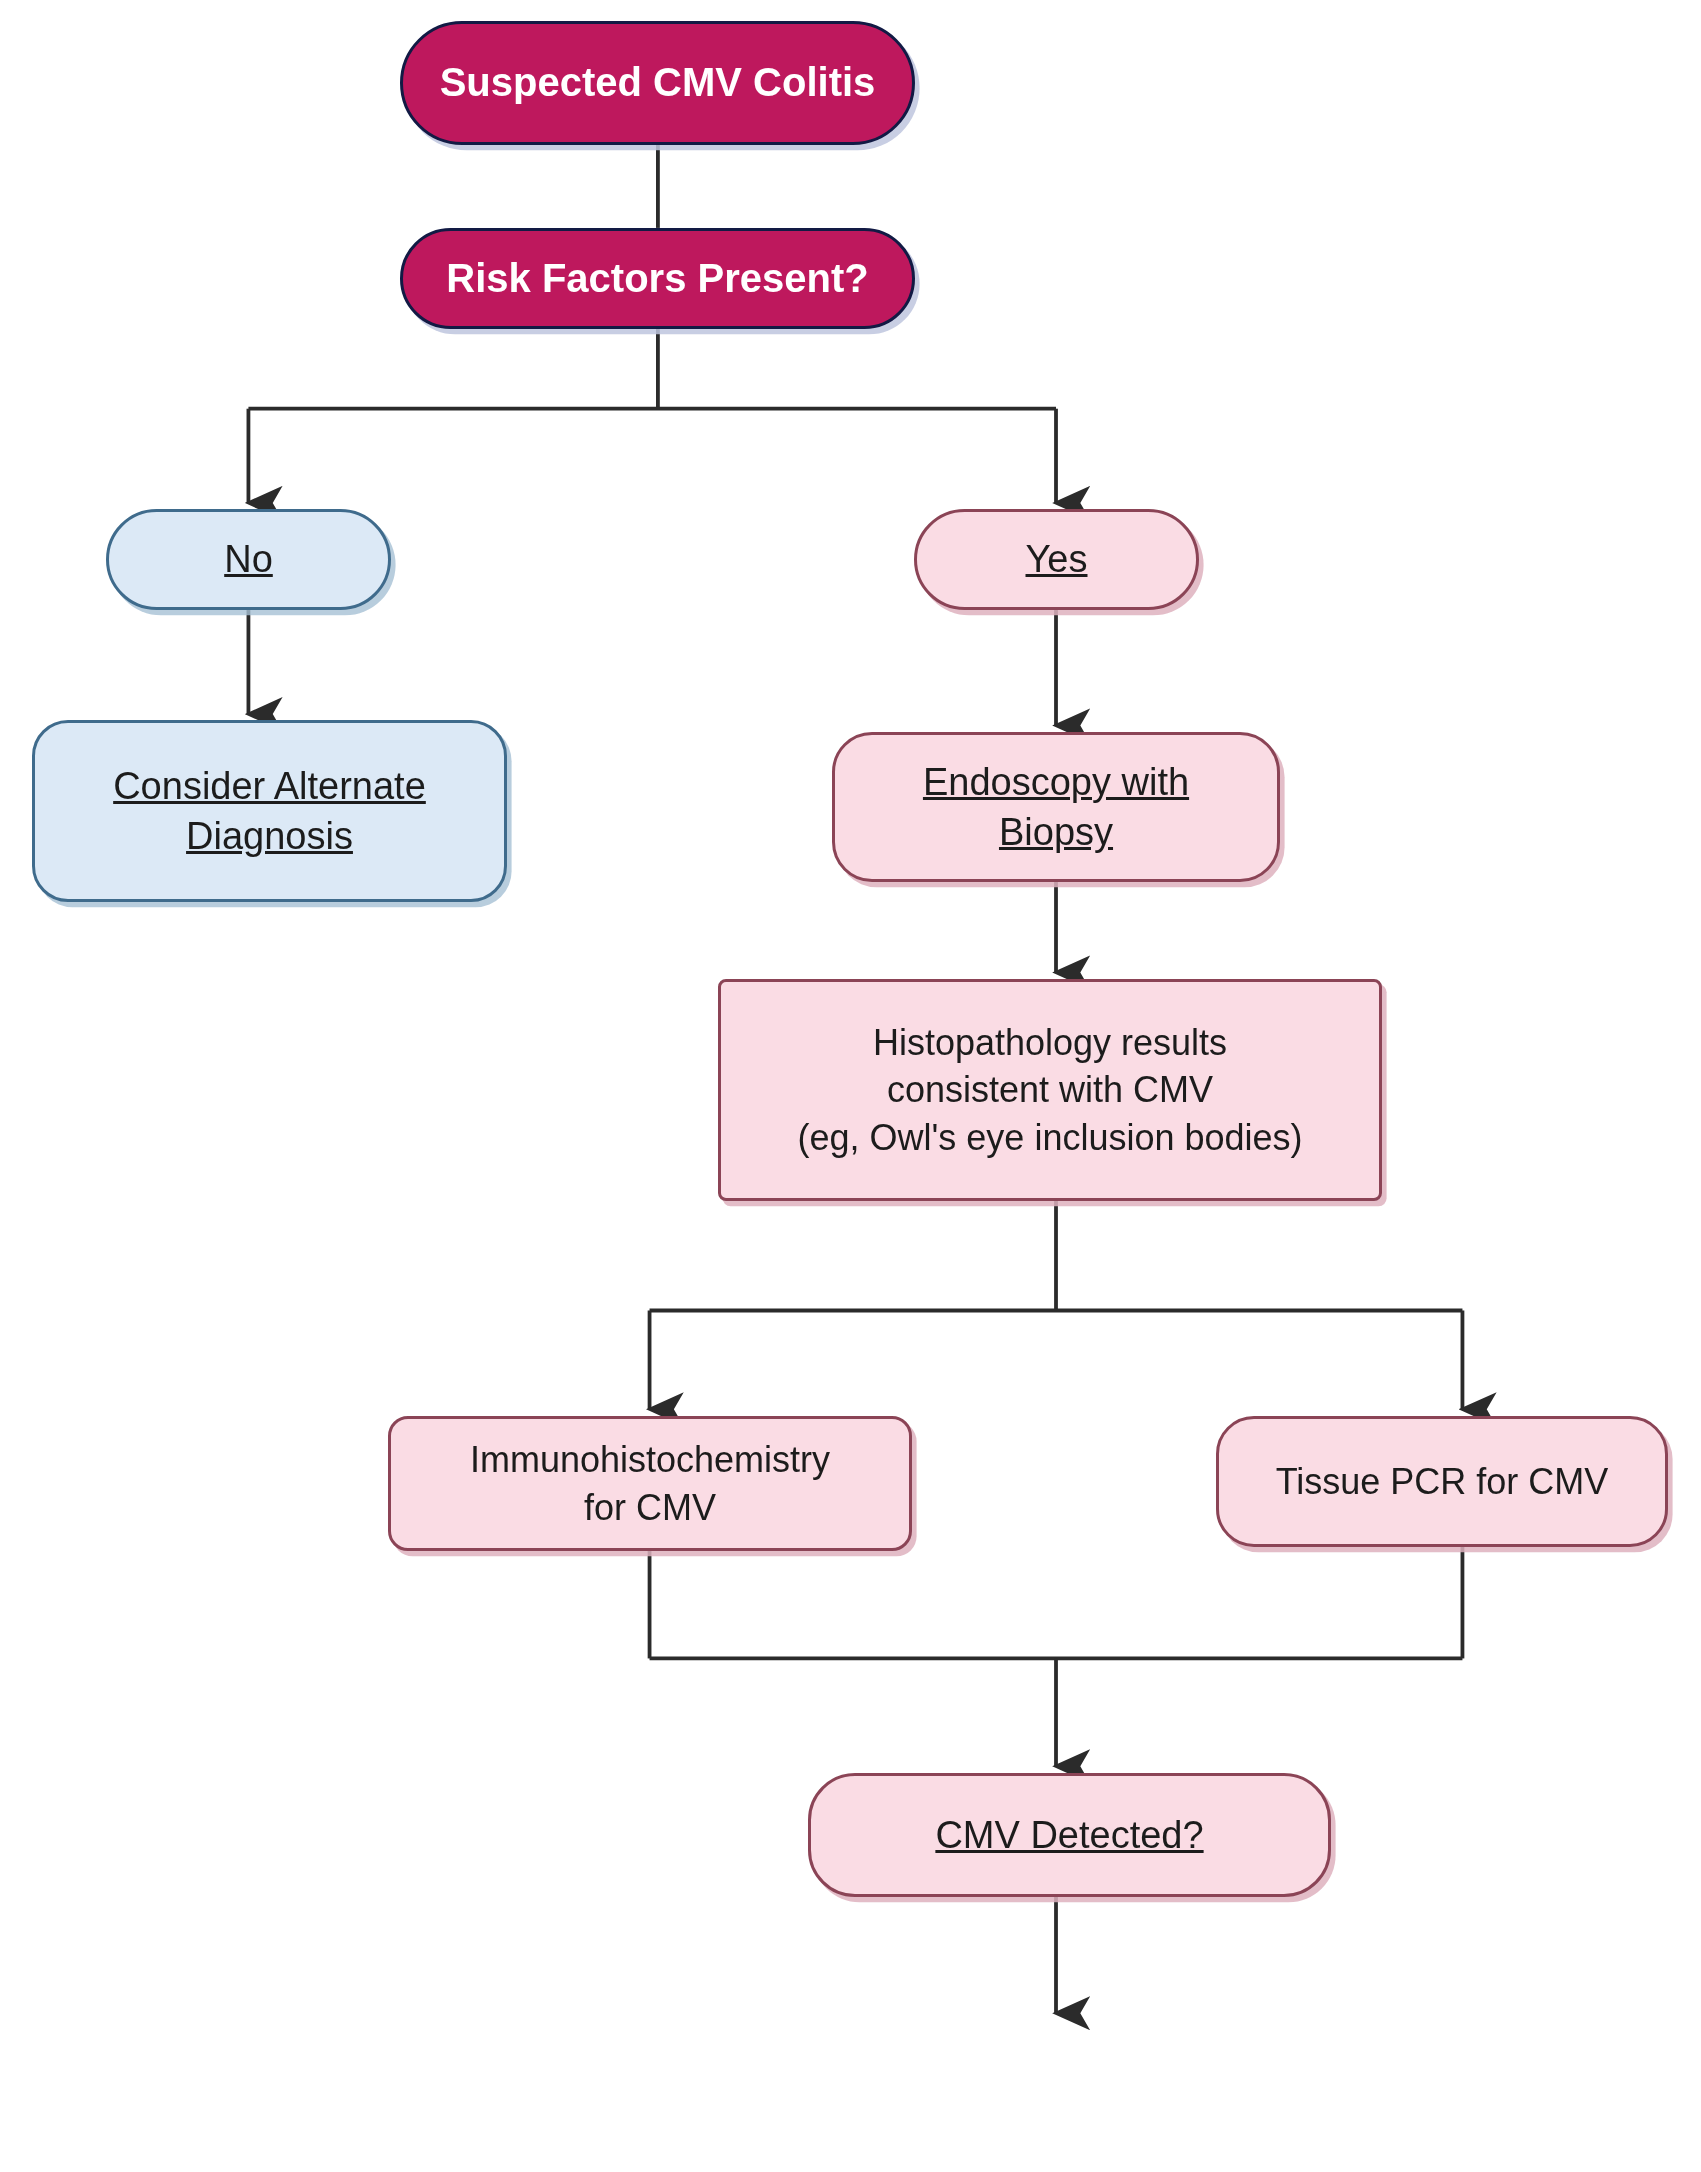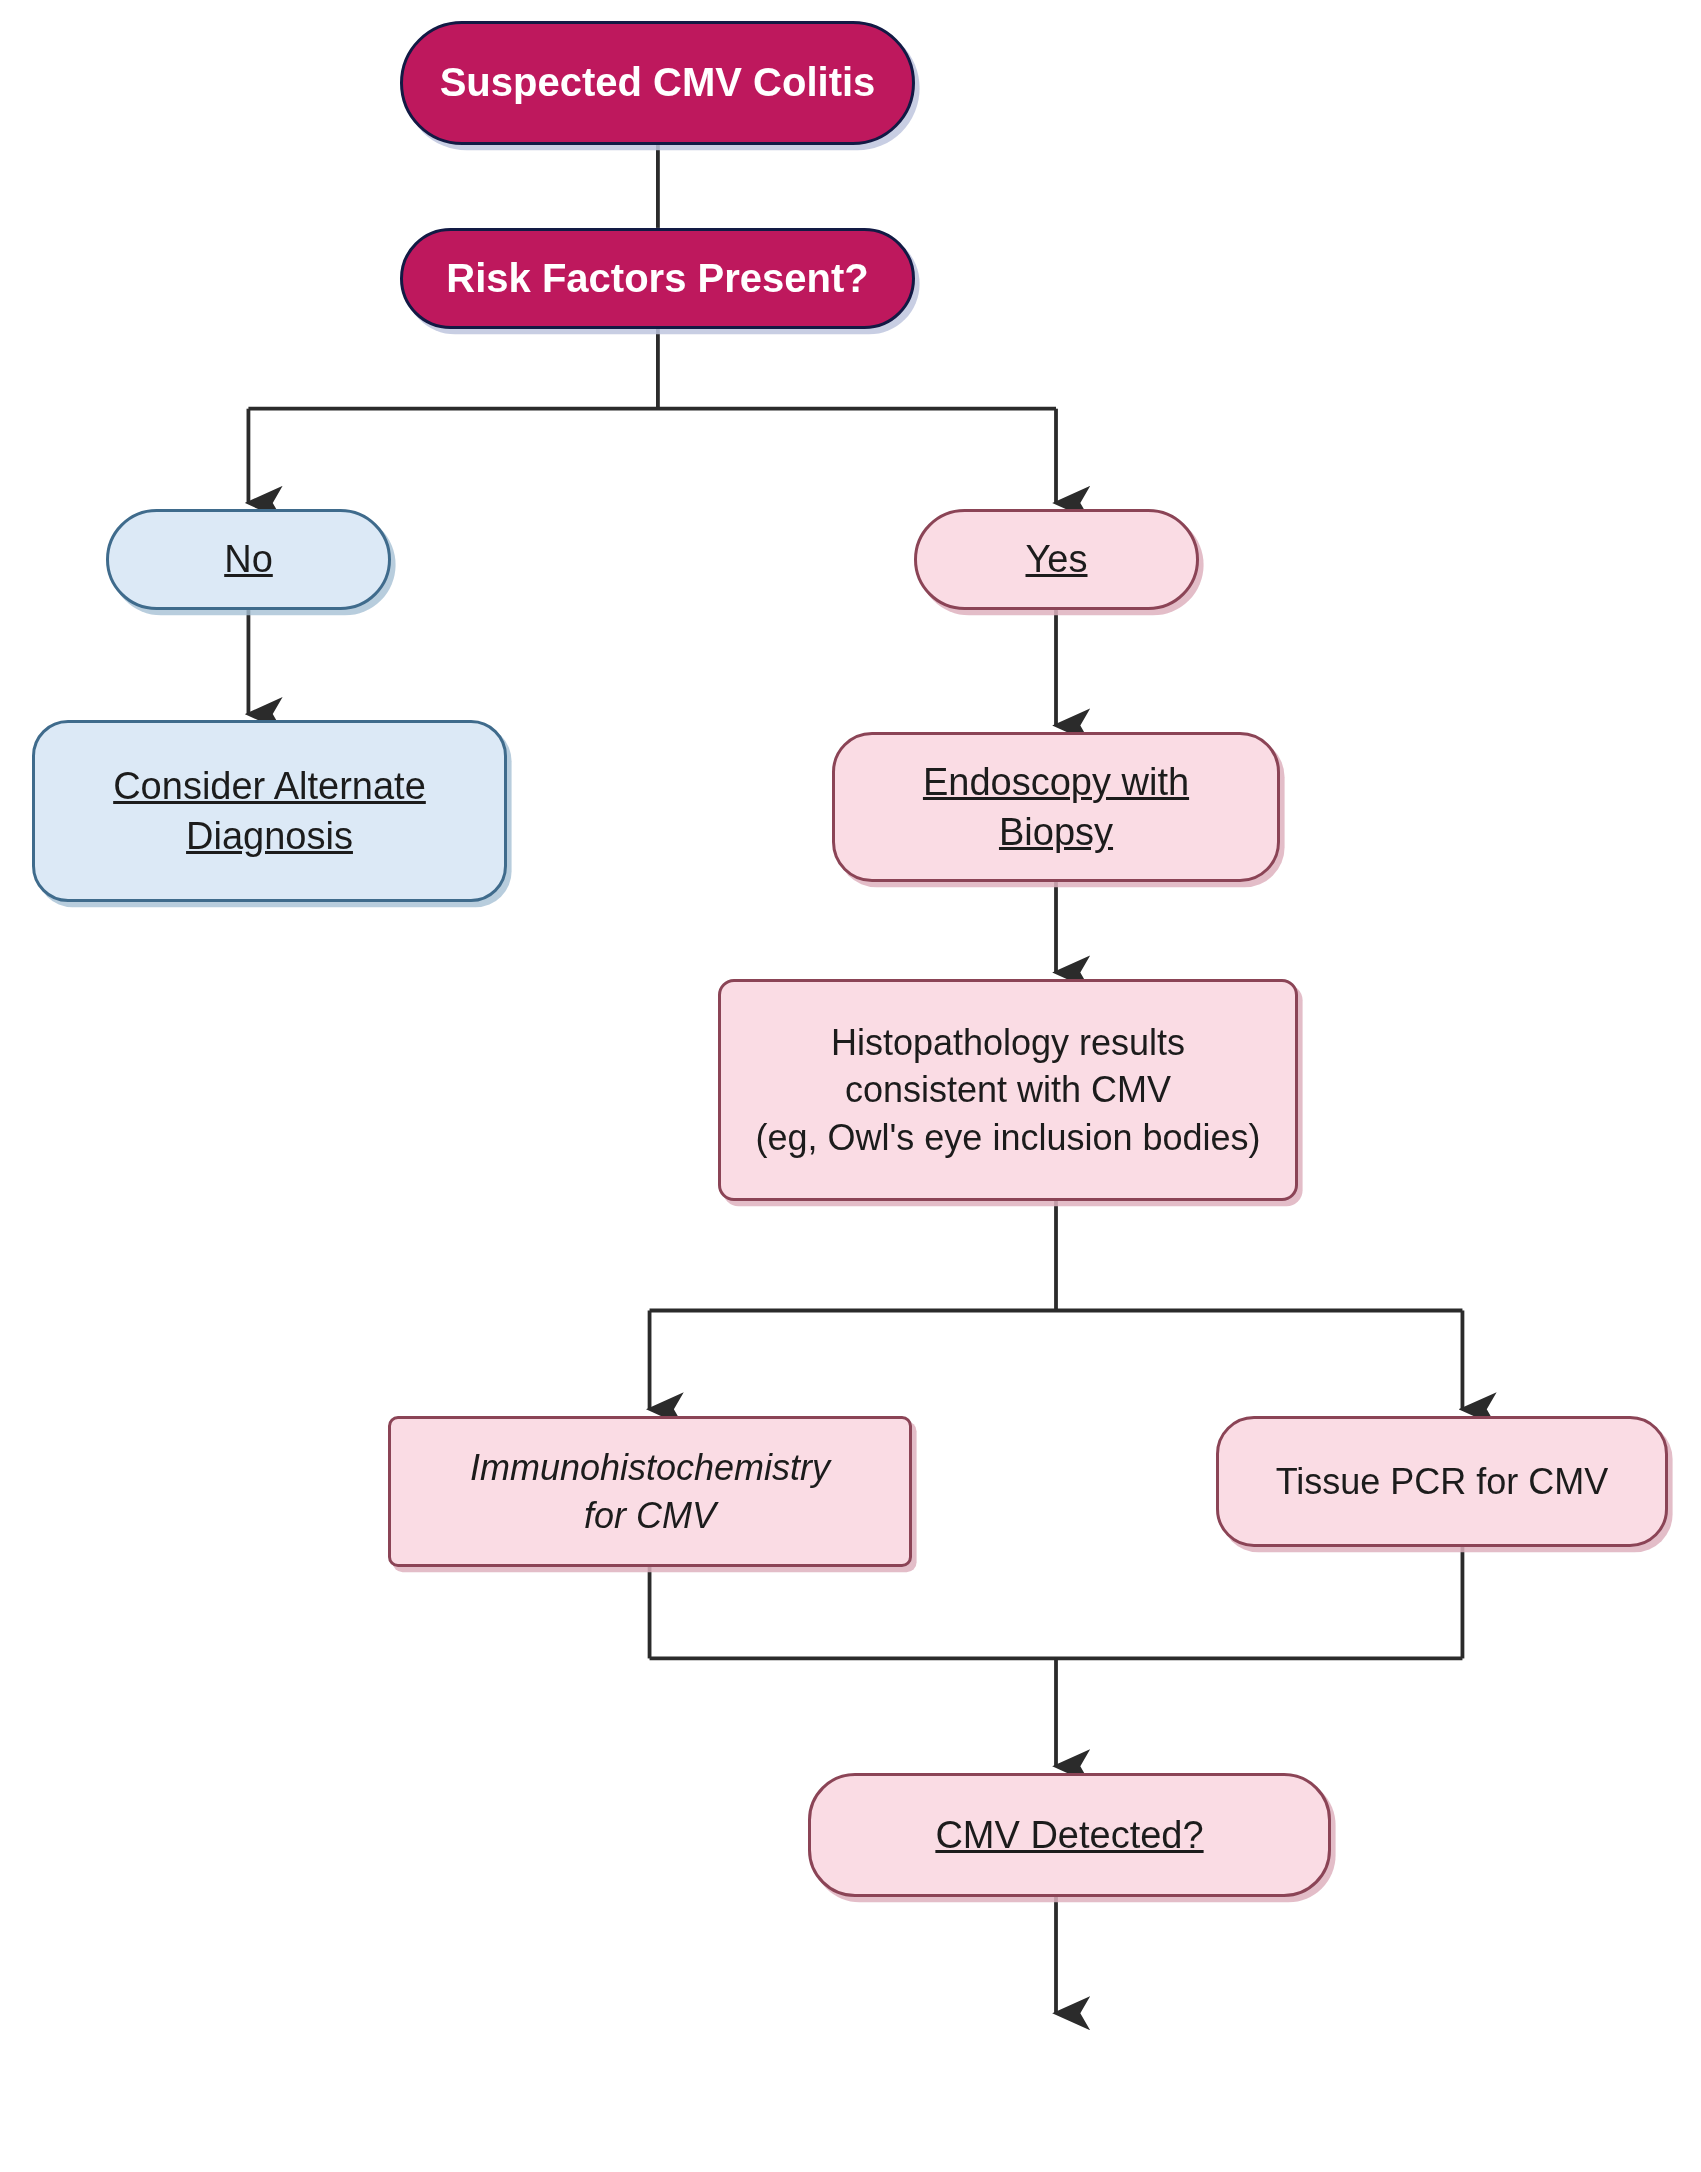--- a/index.html
+++ b/index.html
@@ -139,27 +139,27 @@
 
   <div class="node pink fs-50" style="left:832px; top:732px; width:448px; height:150px; border-radius:40px;">
     <span class="node-label">Endoscopy with
 Biopsy</span>
   </div>
 
   <div class="node pink fs-50" style="left:914px; top:509px; width:285px; height:101px; border-radius:51px;">
     <span class="node-label">Yes</span>
   </div>
 
-  <div class="node pink fs-48" style="left:718px; top:979px; width:580px; height:222px; border-radius:16px;">
+  <div class="node pink fs-48" style="left:718px; top:979px; width:664px; height:222px; border-radius:8px;">
     <span class="node-label">Histopathology results
 consistent with CMV
 (eg, Owl's eye inclusion bodies)</span>
   </div>
 
-  <div class="node pink fs-48" style="left:388px; top:1416px; width:524px; height:151px; border-radius:10px;font-style:italic;">
+  <div class="node pink fs-48" style="left:388px; top:1416px; width:524px; height:135px; border-radius:20px;">
     <span class="node-label">Immunohistochemistry
 for CMV</span>
   </div>
 
   <div class="node pink fs-48" style="left:1216px; top:1416px; width:452px; height:131px; border-radius:38px;justify-content:flex-end;">
     <span class="node-label">Tissue PCR for CMV</span>
   </div>
 
   <div class="node pink fs-50" style="left:808px; top:1773px; width:523px; height:124px; border-radius:47px;">
     <span class="node-label">CMV Detected?</span>

